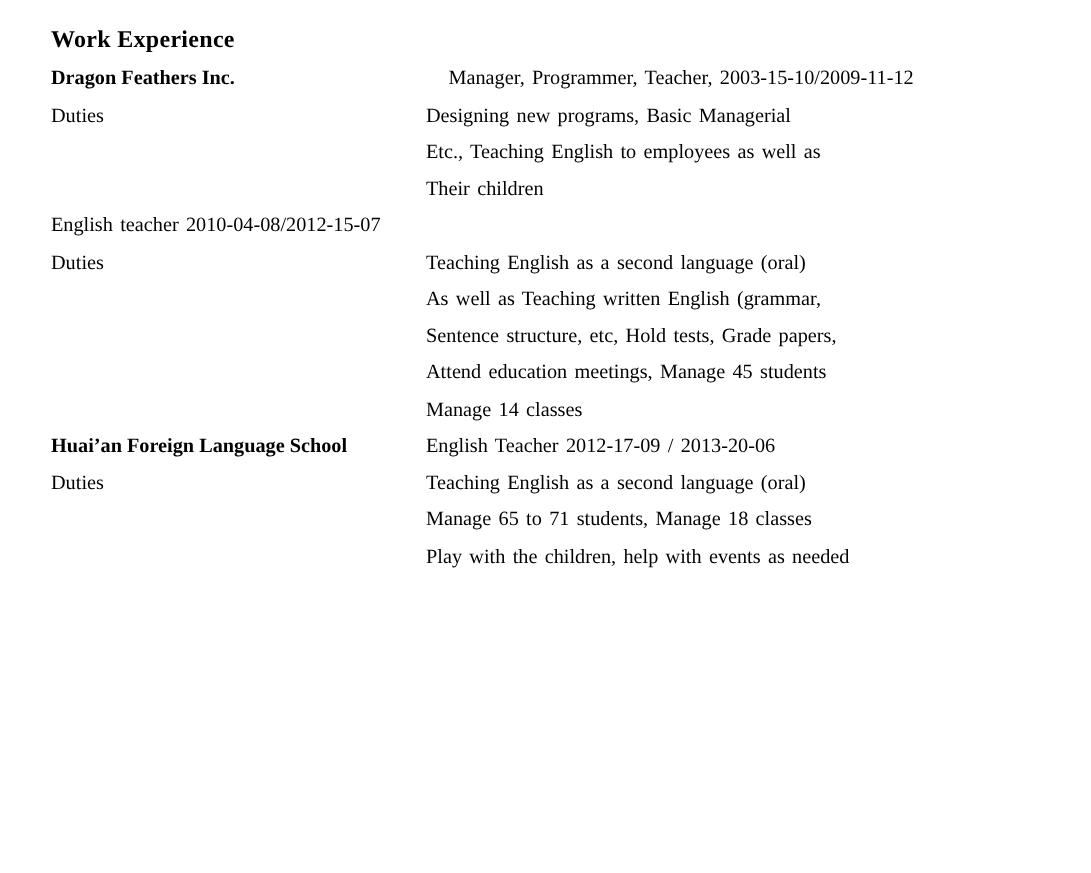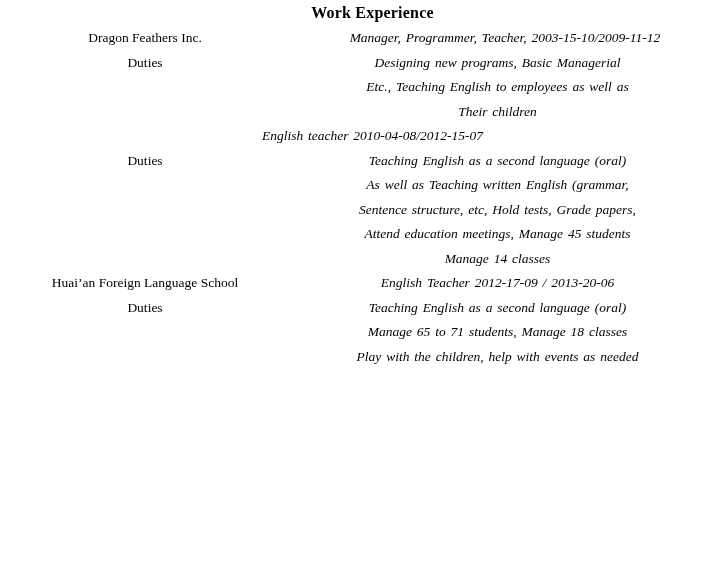--- a/index.html
+++ b/index.html
@@ -11,23 +11,22 @@
     height: 582px;
     background: #ffffff;
     font-family: "Liberation Serif", serif;
     color: #000000;
     overflow: hidden;
   }
   .page {
     position: relative;
     width: 727px;
     height: 444px;
-    padding: 2px;
+    padding: 16px;
     box-sizing: border-box;
-    text-align: center;
   }
   .section-title {
     font-weight: bold;
     font-size: 16px;
     margin: 0;
     padding: 2px 0 0 18px;
     letter-spacing: 0.2px;
   }
   .entry {
     padding-left: 18px;
@@ -39,32 +38,31 @@
   }
   .label {
     font-size: 13.5px;
     width: 250px;
     flex: 0 0 250px;
     padding-top: 9px;
     padding-bottom: 2px;
     white-space: nowrap;
   }
   .label.bold {
-    font-weight: normal;
+    font-weight: bold;
   }
   .value-col {
     flex: 1 1 auto;
     font-size: 13.5px;
   }
   .value-line {
     padding-top: 9px;
     padding-bottom: 2px;
     white-space: nowrap;
     word-spacing: 1.5px;
-    font-style: italic;
   }
   .header-line {
     word-spacing: 1.5px;
   }
   .company-header .value-col .value-line {
     padding-top: 9px;
   }
   .duties-block .value-line:first-child {
     padding-top: 9px;
   }

